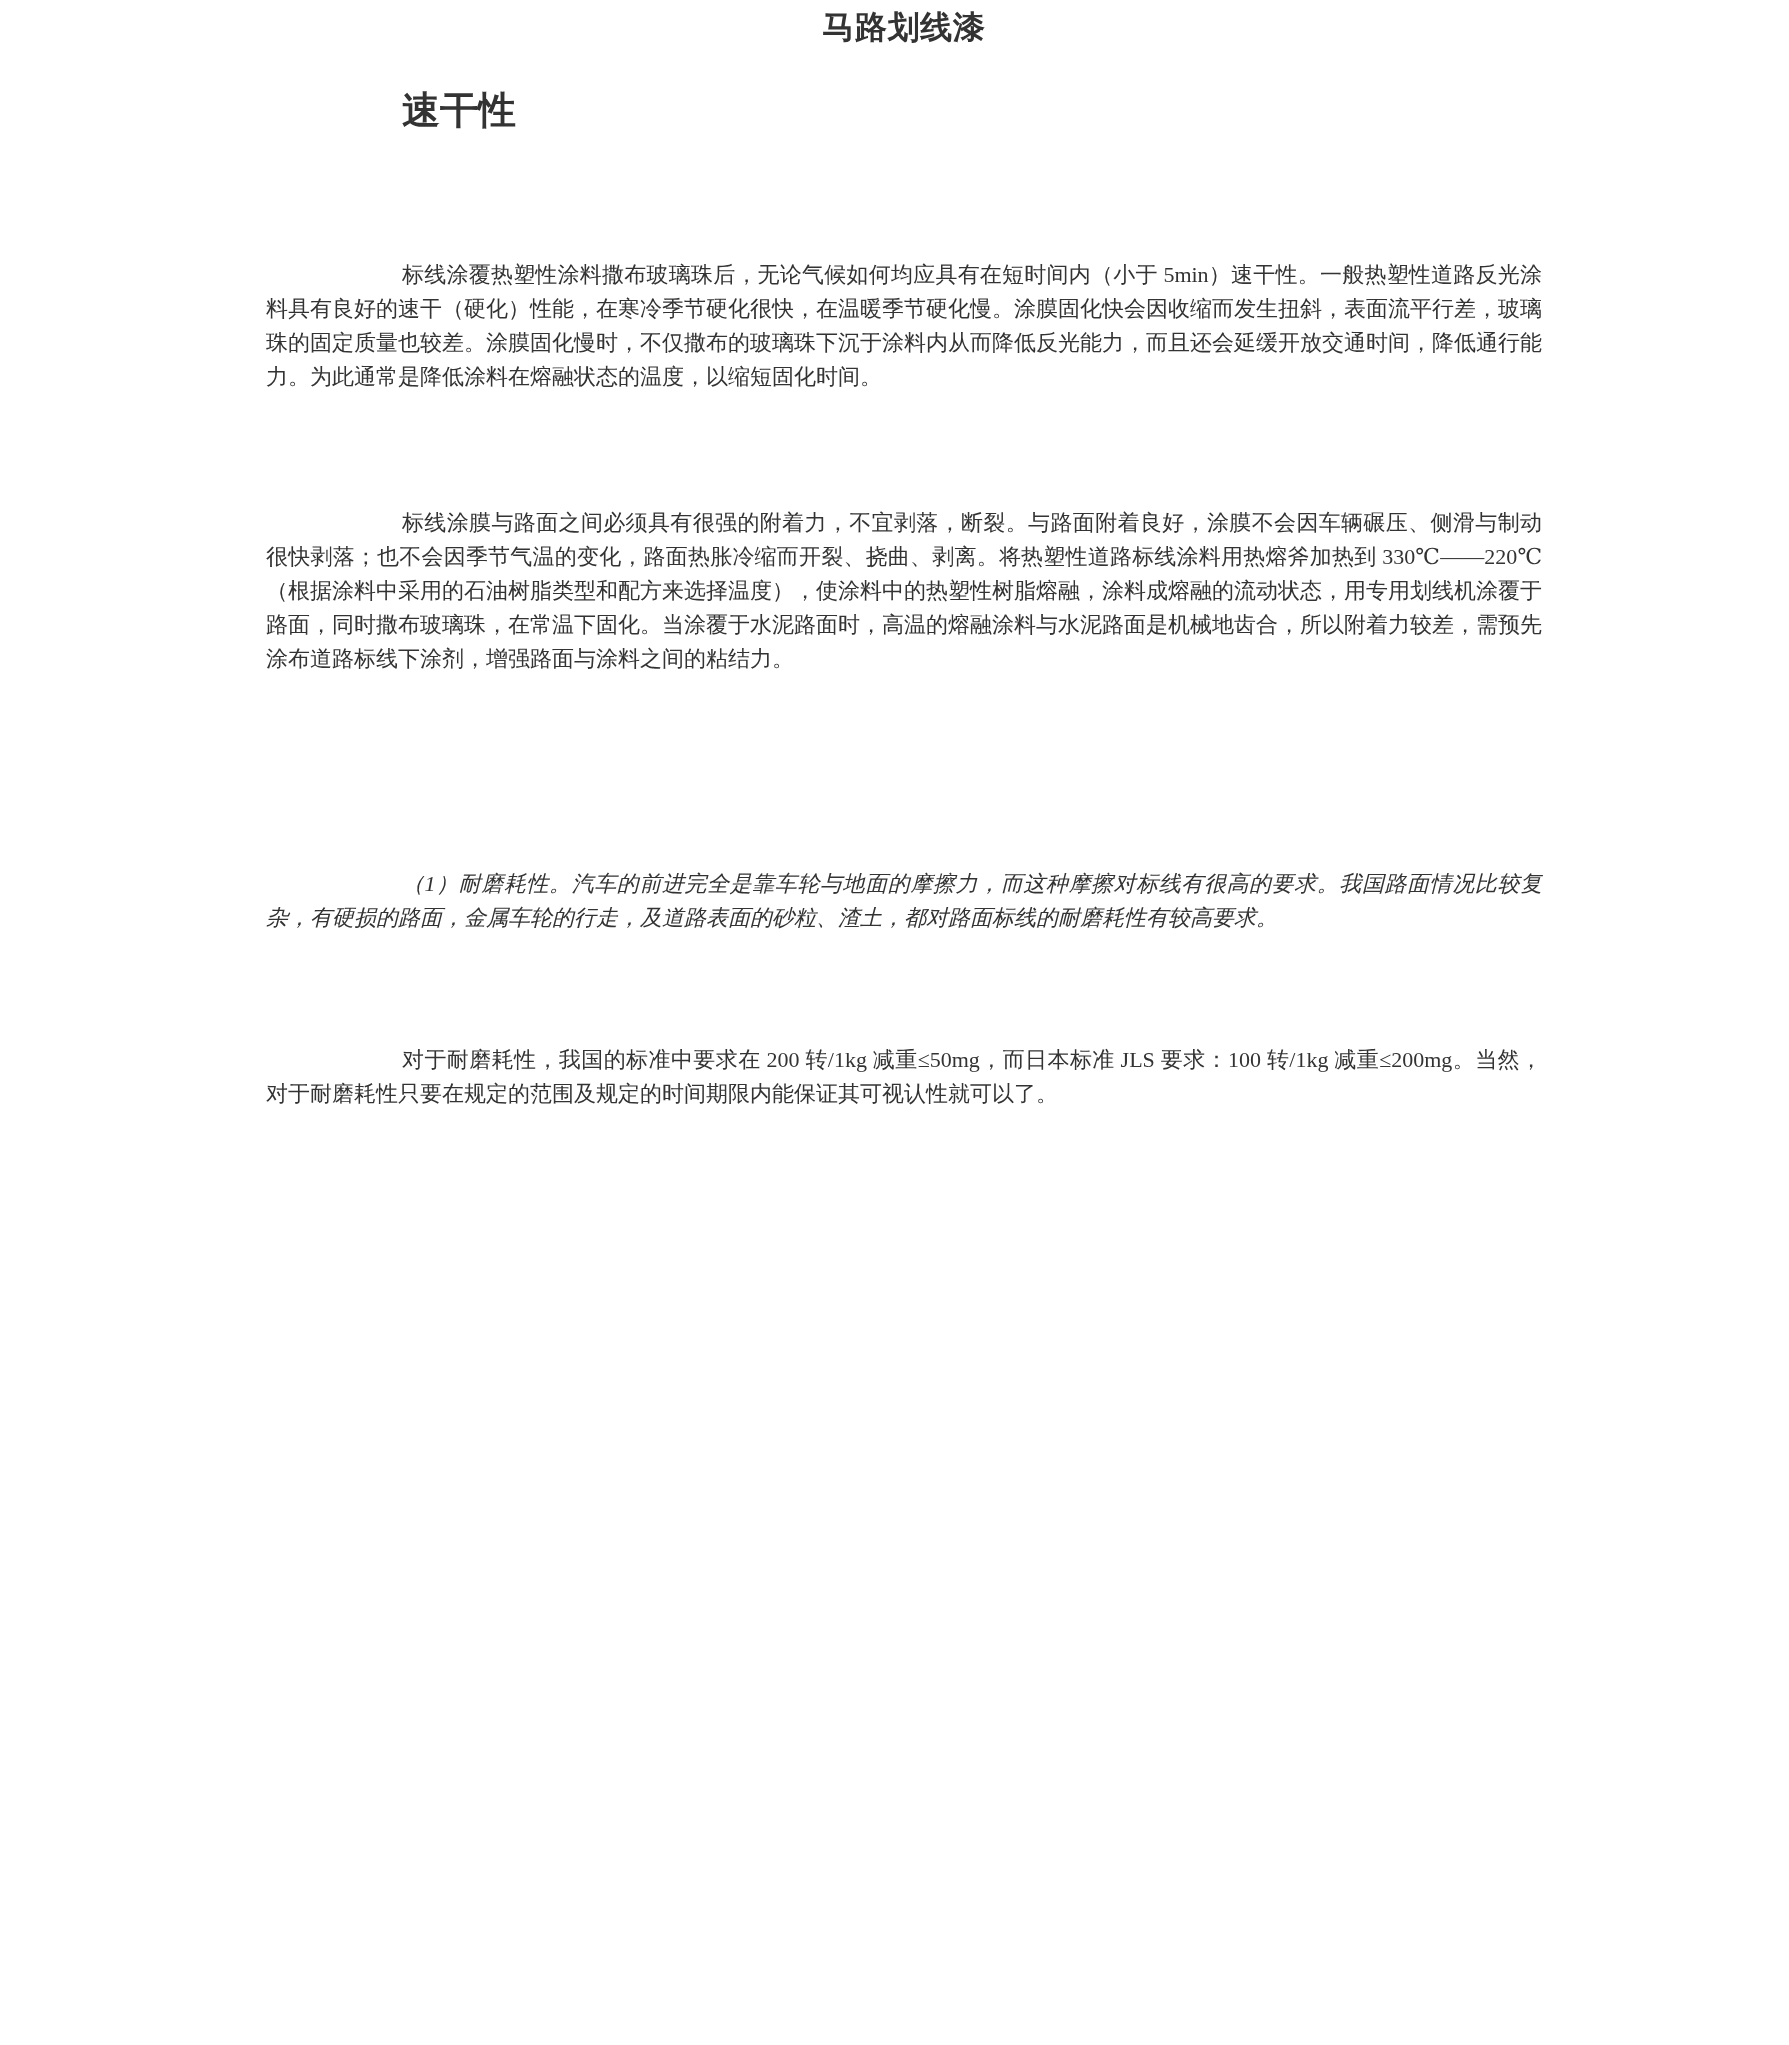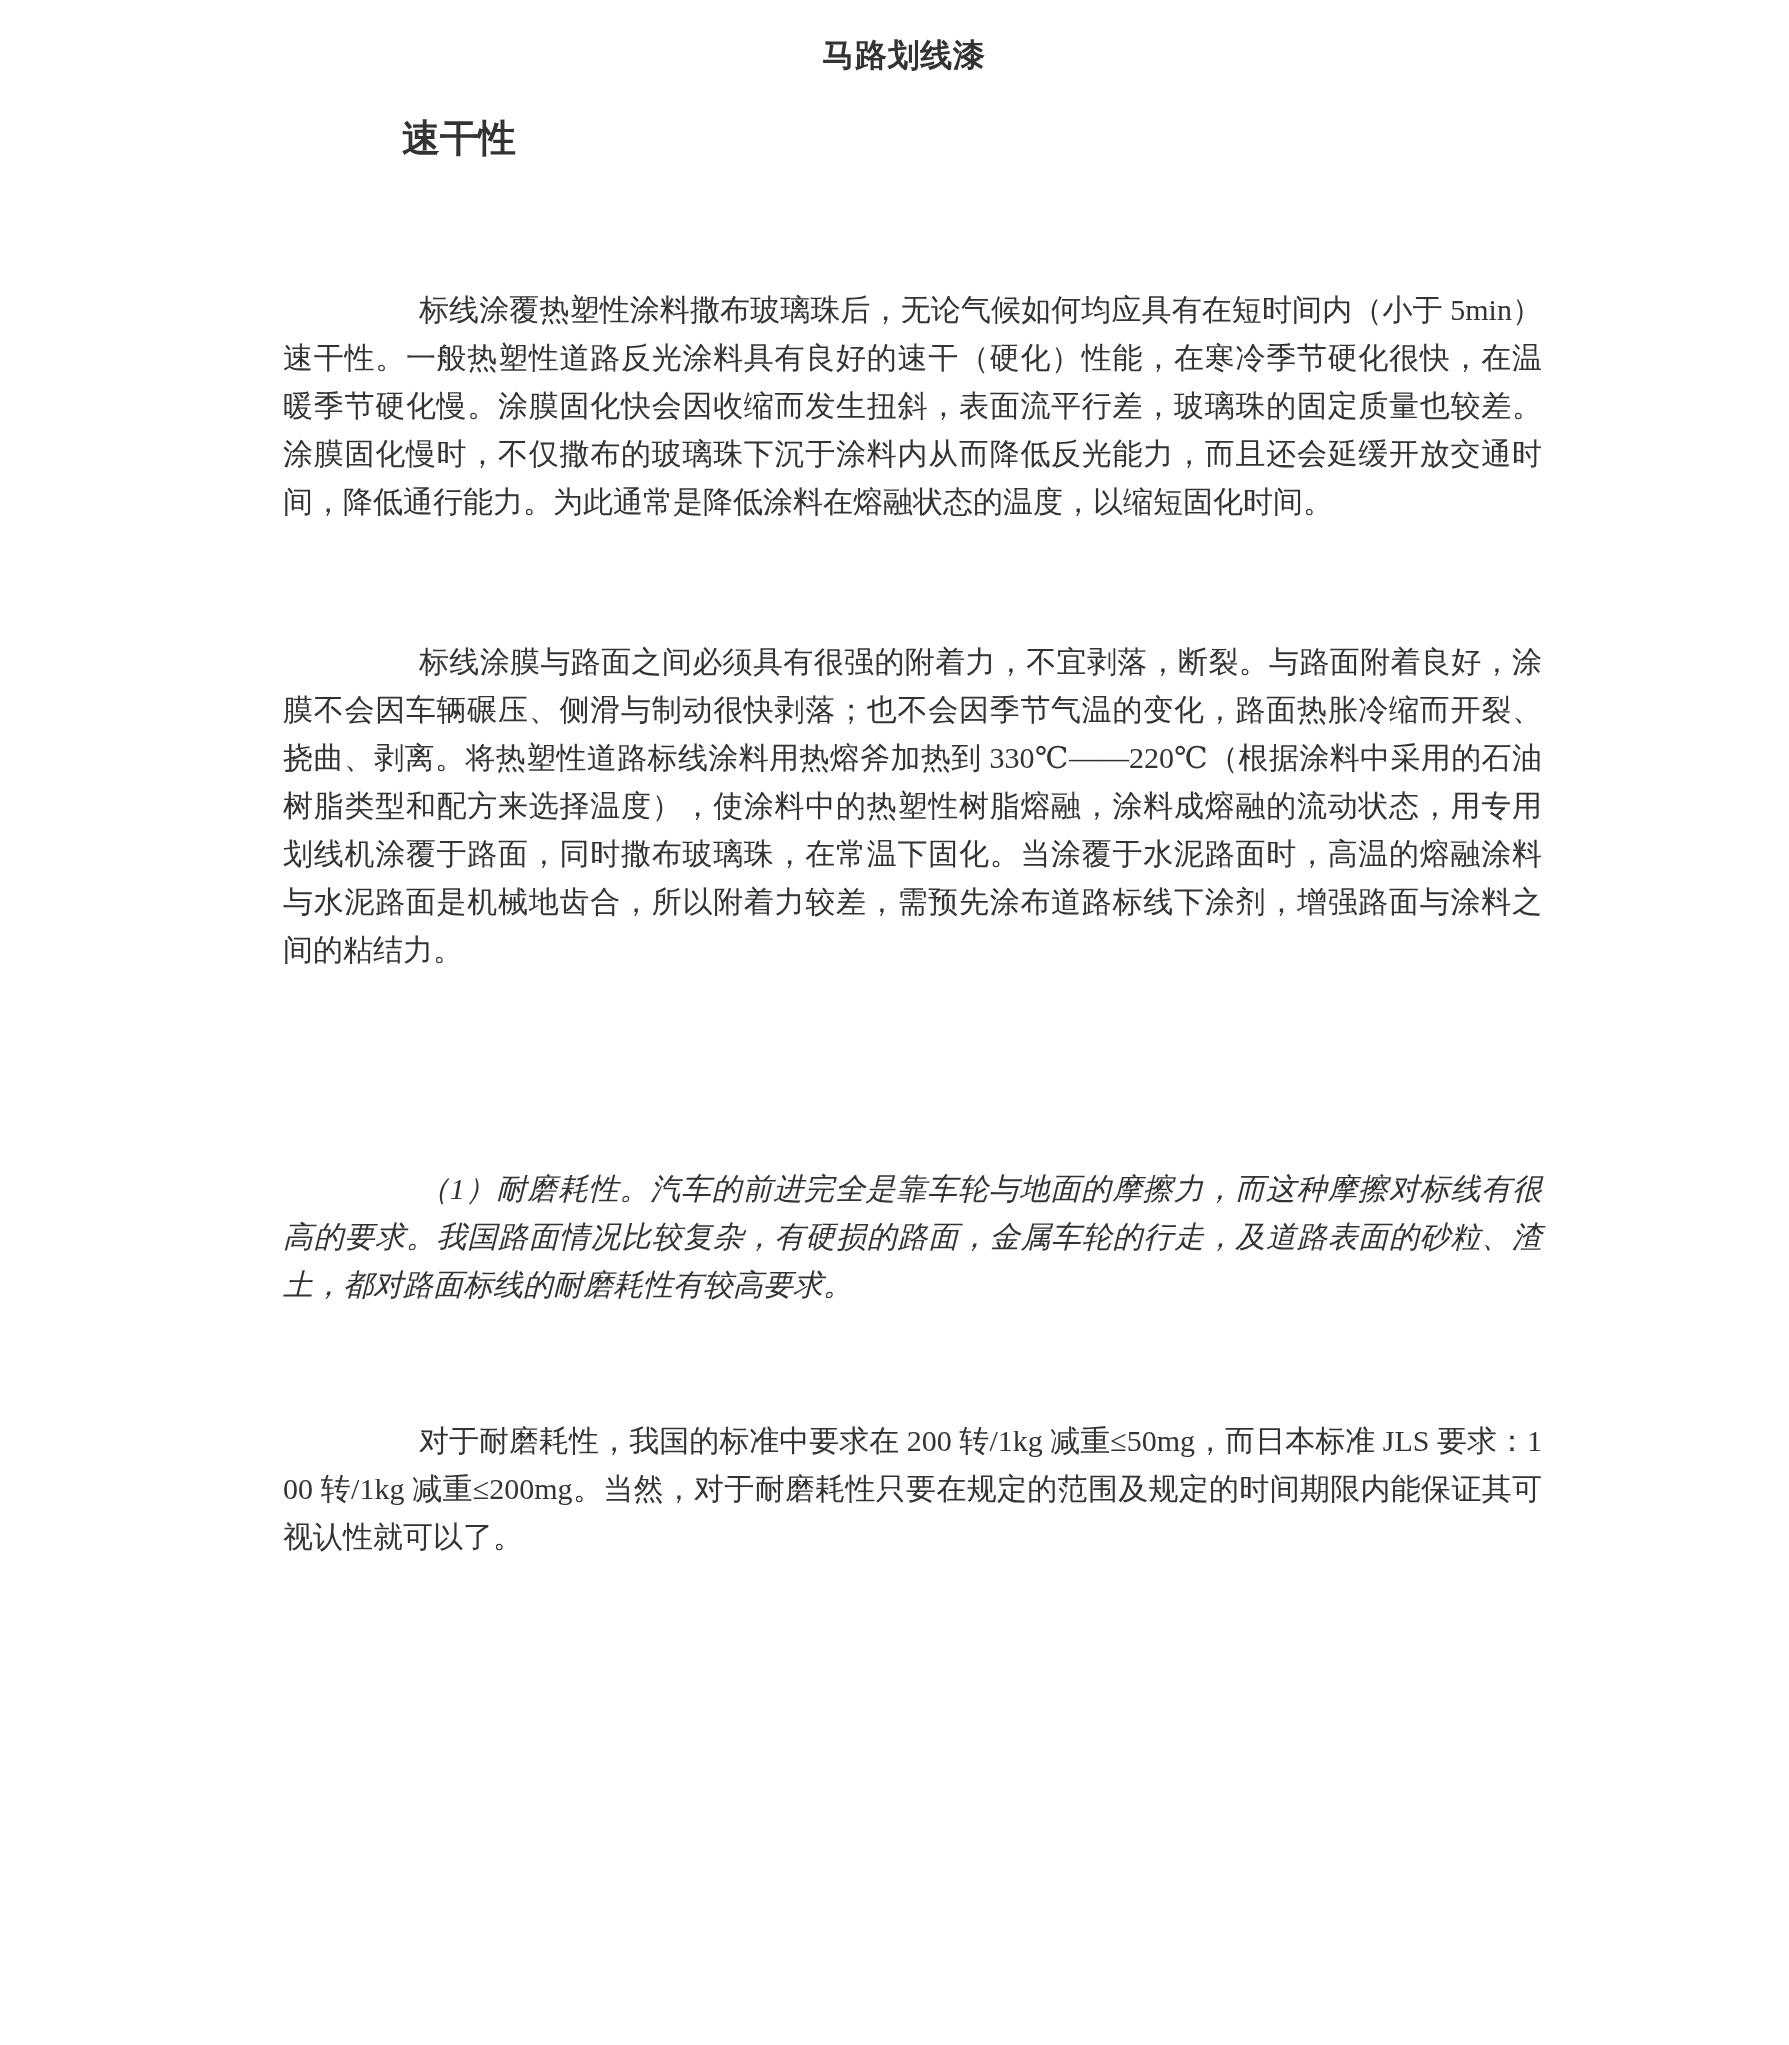--- a/index.html
+++ b/index.html
@@ -15,21 +15,20 @@
   body {
     width: 1789px;
     min-height: 2046px;
     font-family: "Liberation Serif", "DejaVu Serif", serif;
     color: var(--text-color);
   }
   .page {
     width: 1789px;
     min-height: 2046px;
     background: var(--page-bg);
-    padding-top: 28px;
     overflow: hidden;
   }
   .content {
     margin-left: 266px;
     width: 1276px;
   }
   .doc-title {
     font-size: 32px;
     font-weight: bold;
     line-height: 54px;
@@ -38,23 +37,23 @@
     letter-spacing: 0.7px;
   }
   .section-heading {
     font-size: 38px;
     font-weight: bold;
     line-height: 54px;
     margin: 0 0 121px 0;
     padding-left: 136px;
   }
   .para {
-    font-size: 30px;
-    line-height: 48px;
-    margin: 0 0 112px 17px;
+    font-size: 22px;
+    line-height: 34px;
+    margin: 0 0 112px 0;
     text-indent: 136px;
     text-align: justify;
     text-justify: inter-ideograph;
     word-break: break-all;
   }
   .para.gap-large { margin-bottom: 191px; }
   .para.gap-med   { margin-bottom: 108px; font-style: italic; }
   .para.last      { margin-bottom: 0; }
 </style>
 </head>

